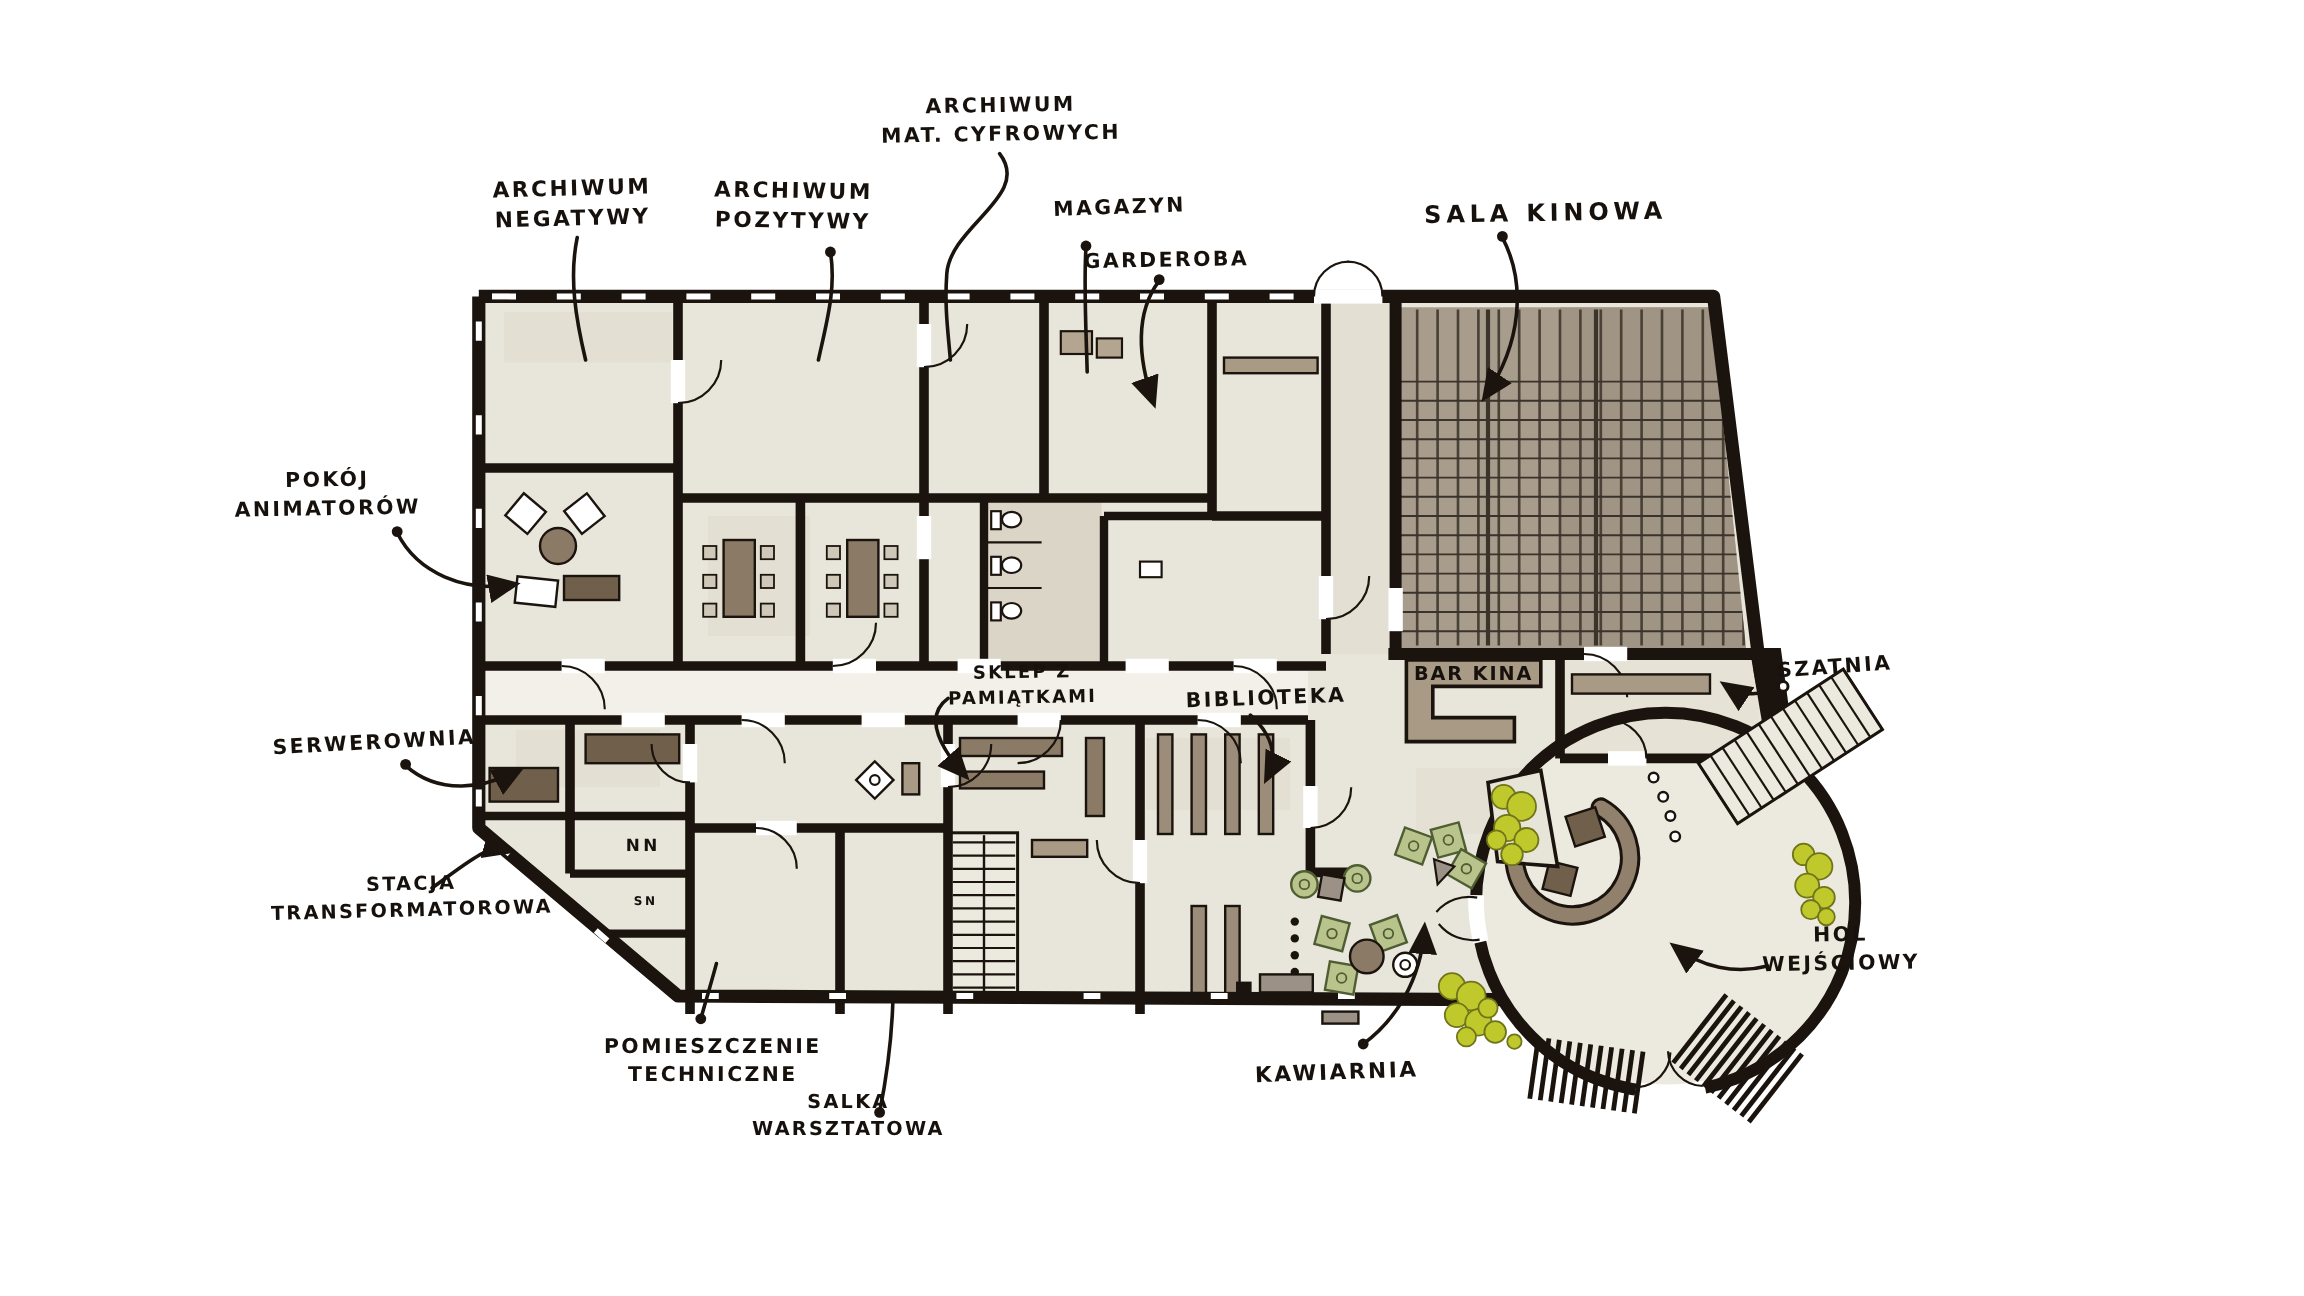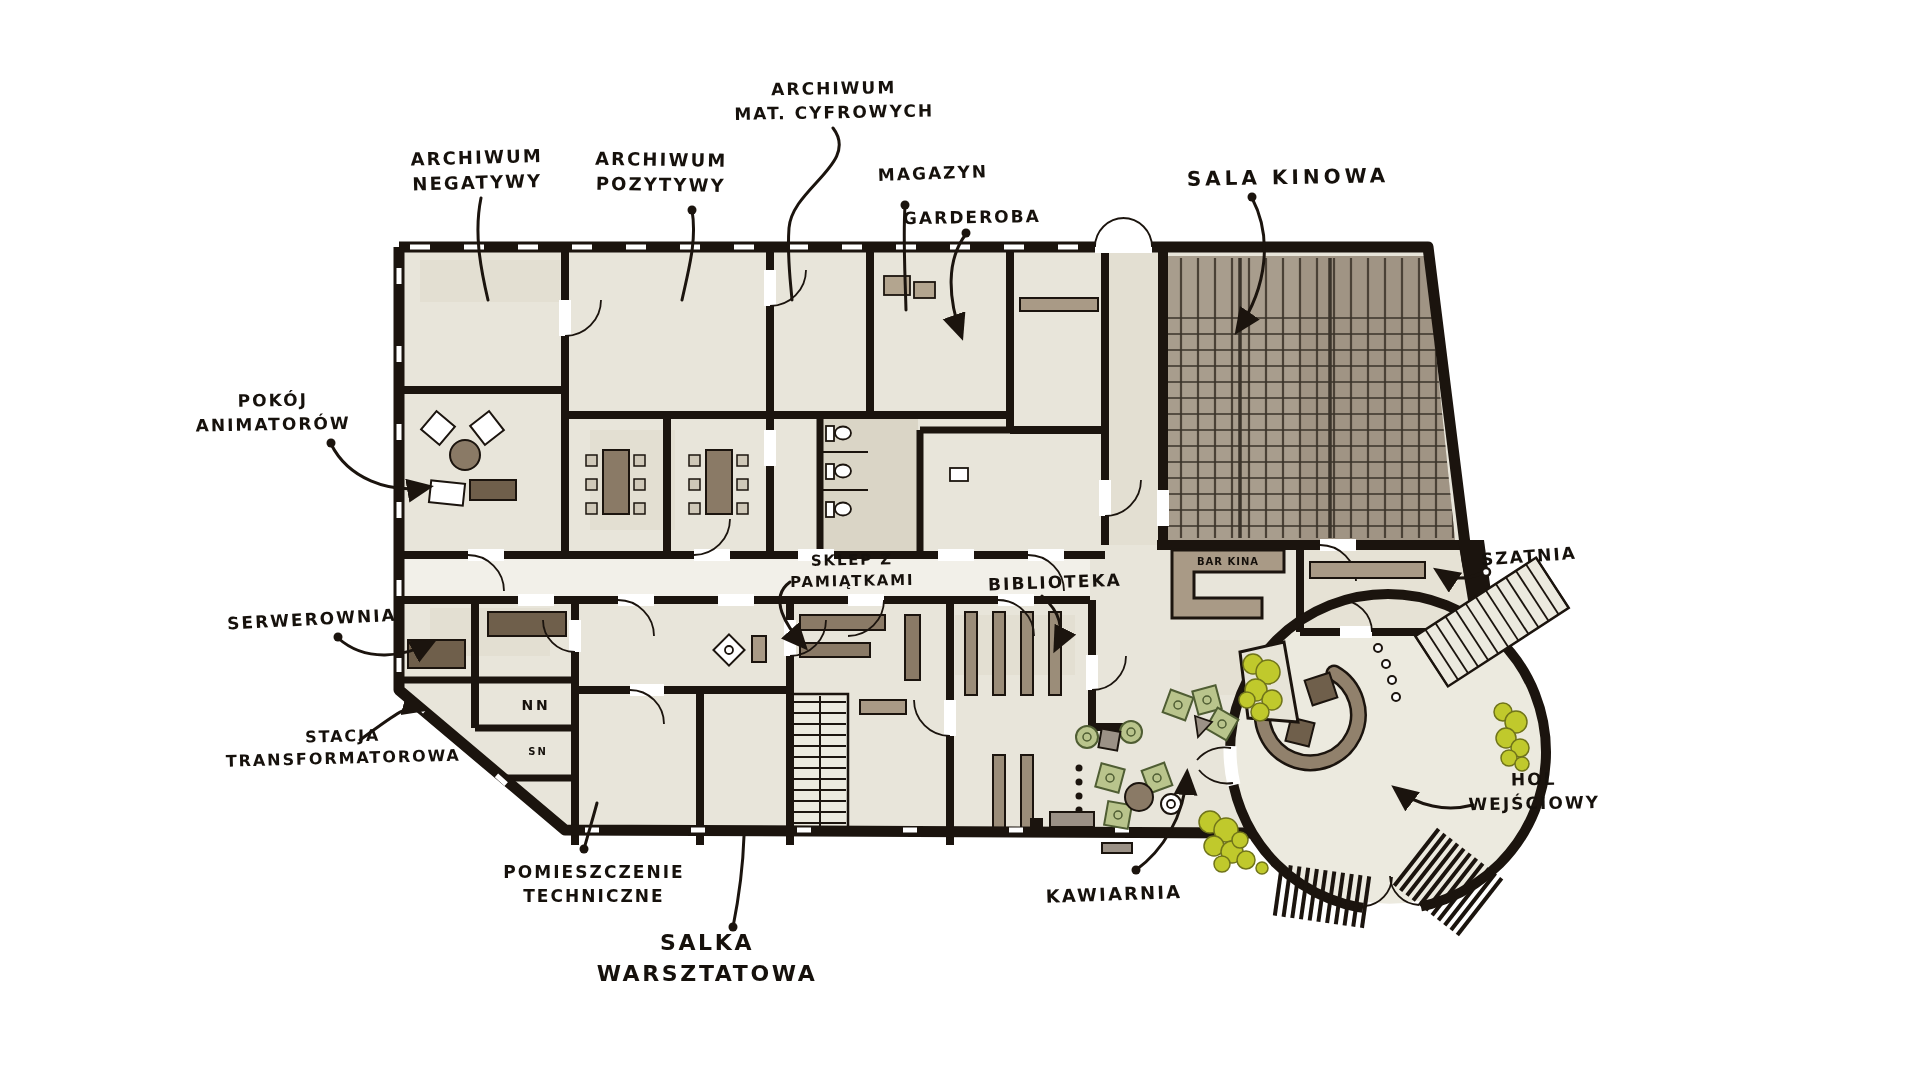--- a/index.html
+++ b/index.html
@@ -457,24 +457,24 @@
   <div class="lbl" style="left:273px;top:413px;font-size:17px;--r:-1deg">POKÓJ
 ANIMATORÓW</div>
   <div class="lbl" style="left:312px;top:620px;font-size:17px;--r:-3deg">SERWEROWNIA</div>
   <div class="lbl" style="left:343px;top:748px;font-size:16px;--r:-1.5deg">STACJA
 TRANSFORMATOROWA</div>
   <div class="lbl" style="left:536px;top:706px;font-size:14px;letter-spacing:.2em">NN</div>
   <div class="lbl" style="left:538px;top:752px;font-size:10px;letter-spacing:.2em">SN</div>
   <div class="lbl" style="left:852px;top:571px;font-size:15px;--r:-1deg">SKLEP Z
 PAMIĄTKAMI</div>
   <div class="lbl" style="left:1055px;top:583px;font-size:17px;--r:-2deg">BIBLIOTEKA</div>
-  <div class="lbl" style="left:1228px;top:562px;font-size:10px;letter-spacing:.1em">BAR KINA</div>
+  <div class="lbl" style="left:1228px;top:562px;font-size:16px;letter-spacing:.1em">BAR KINA</div>
   <div class="lbl" style="left:1529px;top:557px;font-size:17px;--r:-4deg">SZATNIA</div>
   <div class="lbl" style="left:1534px;top:792px;font-size:17px;--r:-1deg">HOL
 WEJŚCIOWY</div>
   <div class="lbl" style="left:1114px;top:894px;--r:-2deg">KAWIARNIA</div>
   <div class="lbl" style="left:594px;top:885px;font-size:17px">POMIESZCZENIE
 TECHNICZNE</div>
-  <div class="lbl" style="left:707px;top:959px;font-size:22px">SALKA
+  <div class="lbl" style="left:707px;top:930px;font-size:16px">SALKA
 WARSZTATOWA</div>
 </div>
 
 </div>
 
 </body></html>

